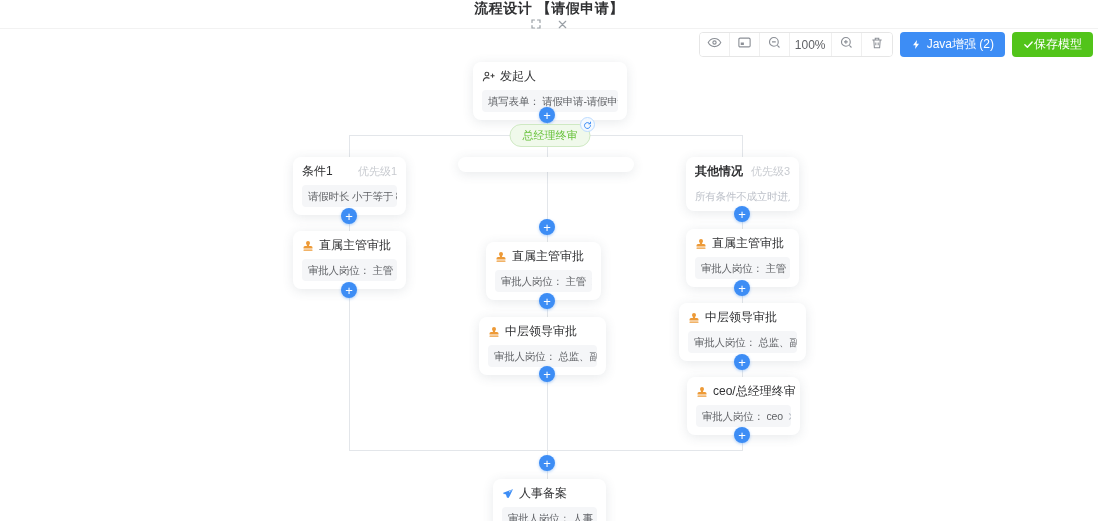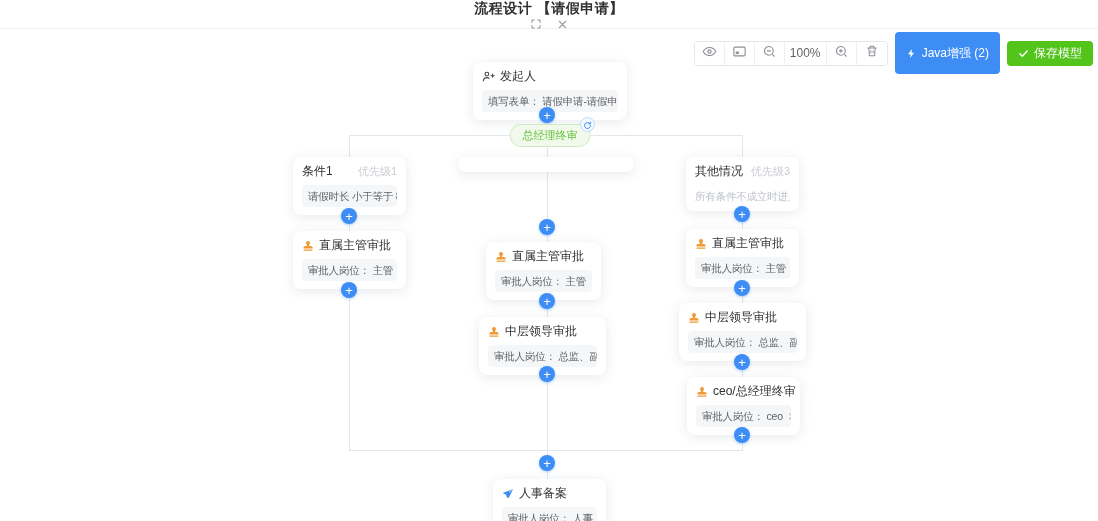--- a/index.html
+++ b/index.html
@@ -14,23 +14,23 @@
   .win-controls svg { display:block; cursor:pointer; }
 
   
   .toolbar { position:absolute; top:32px; right:5px; display:flex; align-items:center; gap:7px; z-index:15;border-radius:11px; }
   .btn-group { display:flex; align-items:stretch; background:#fff; border:1px solid #e6e6e6;
     border-radius:4px; height:25px; overflow:hidden; }
   .btn-cell { width:30px; display:flex; align-items:center; justify-content:center;
     border-right:1px solid #efefef; cursor:pointer; background:#fff; }
   .btn-cell:last-child { border-right:none; }
   .btn-cell.zoom-text { width:42px; font-size:12px; color:#606266; cursor:default; }
-  .btn-primary { height:42px; display:flex; align-items:center; gap:5px; padding:0 11px;
+  .btn-primary { height:25px; display:flex; align-items:center; gap:5px; padding:0 11px;
     background:#3d8df5; color:#fff; font-size:12px; border:none; border-radius:4px; cursor:pointer; }
-  .btn-success { height:25px; display:flex; align-items:center; gap:5px; padding:12px 11px;
+  .btn-success { height:25px; display:flex; align-items:center; padding:12px 11px;
     background:#52c41a; color:#fff; font-size:12px; border:none; border-radius:4px; cursor:pointer; }
 
   
   .canvas { position:absolute; inset:29px 0 0 0; }
   .vline,.hline { position:absolute; background:#e3e6ea; z-index:0; }
   .vline { width:1px; } .hline { height:1px; }
 
   .plus { position:absolute; width:16px; height:16px; border-radius:50%; background:#3d8df5;
     z-index:4; transform:translate(-50%,-50%); display:flex; align-items:center; justify-content:center;
     cursor:pointer; box-shadow:0 1px 3px rgba(61,141,245,.4); }
@@ -41,21 +41,21 @@
     padding:3px 12px; border-radius:12px; z-index:5; cursor:pointer; white-space:nowrap; }
   .swap-badge { position:absolute; left:580px; top:117px; width:15px; height:15px; border-radius:50%;
     border:1px solid #bcdcff; background:#f4f9ff; z-index:5; display:flex; align-items:center;
     justify-content:center; cursor:pointer; }
 
   
   .node { position:absolute; background:#fff; border-radius:8px; z-index:2; cursor:pointer;
     box-shadow:0 2px 12px rgba(60,70,90,.12); padding:7px 9px 8px; }
   .node-head { display:flex; align-items:center; gap:5px; font-size:12px; color:#303133; height:15px;text-align:right; }
   .node-head .ttl { white-space:nowrap; }
-  .node-head .ttl.bold { font-weight:400; }
+  .node-head .ttl.bold { font-weight:700; }
   .node-priority { margin-left:auto; color:#c8cbd0; font-size:11px; white-space:nowrap; }
   .node-body { margin-top:6px; background:#f5f6f8; border-radius:4px; padding:4px 6px;
     font-size:10.5px; letter-spacing:-0.2px; color:#606266; display:flex; align-items:center;
     justify-content:space-between; gap:4px; line-height:14px; overflow:hidden; }
   .node-body.plain { background:transparent; color:#bdc1c9; padding:4px 0 0; }
   .chev { width:5px; height:5px; border-right:1.2px solid #b7bcc4; border-top:1.2px solid #b7bcc4;
     transform:rotate(45deg); flex-shrink:0; }
   .nicon { display:flex; align-items:center; flex-shrink:0; }
 </style>
 </head>

